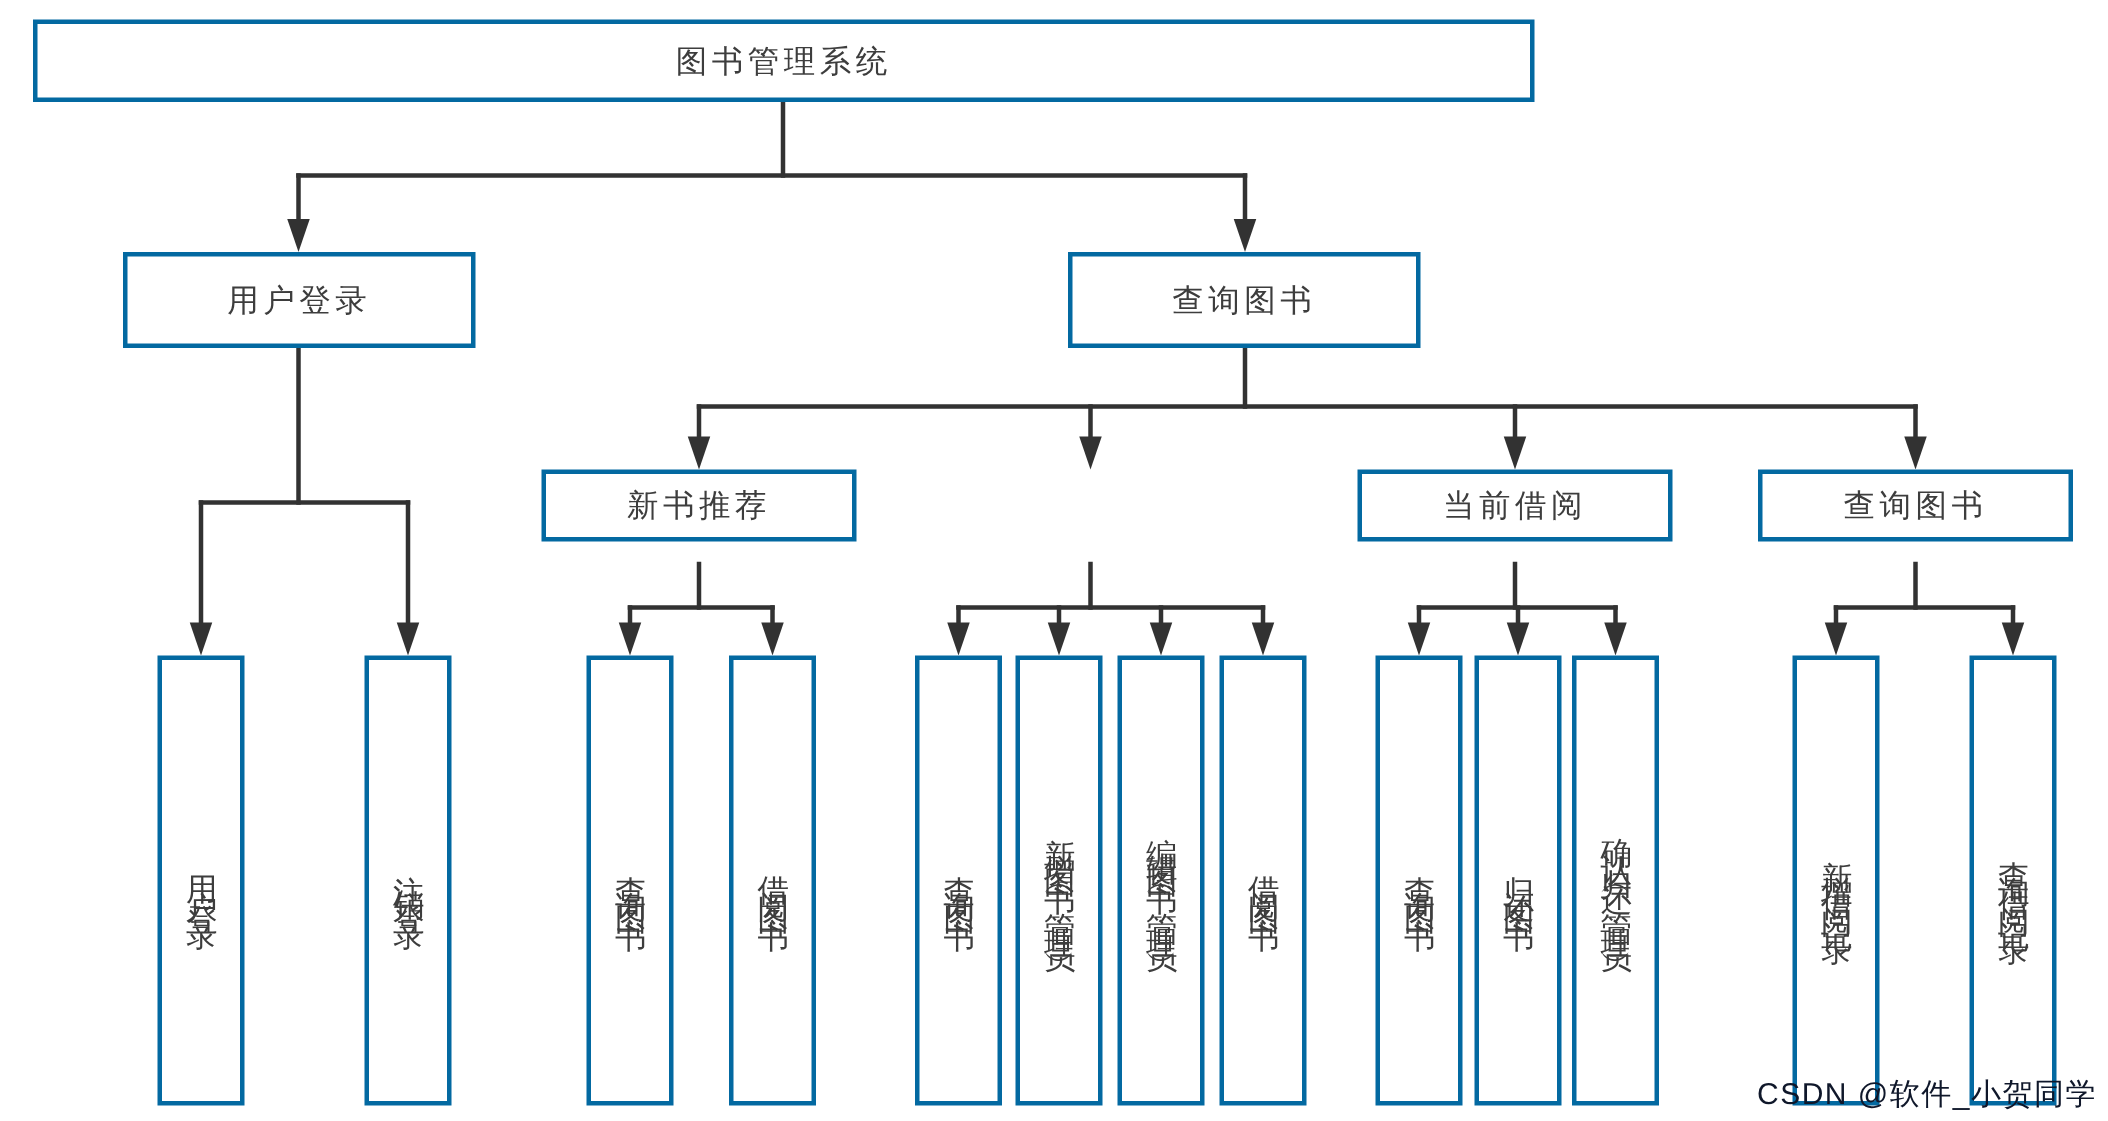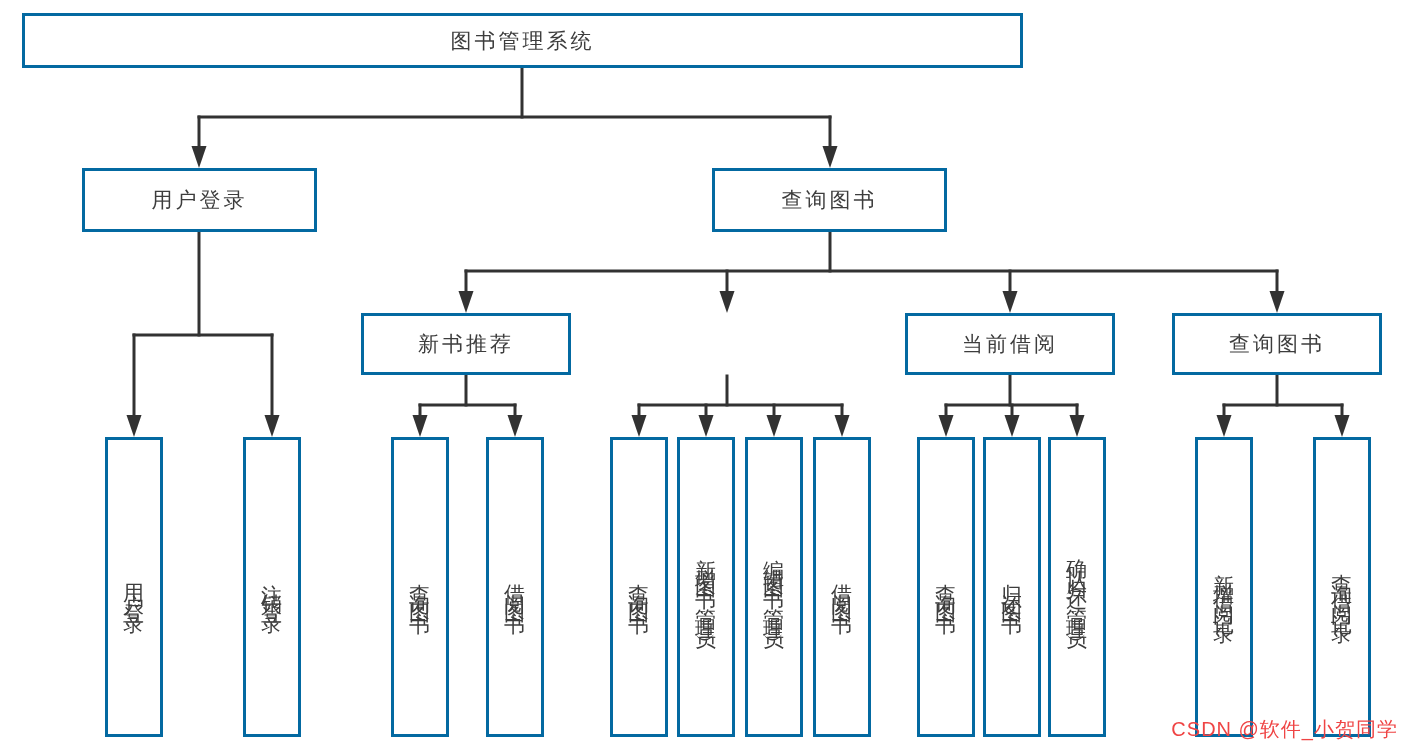--- a/index.html
+++ b/index.html
@@ -33,21 +33,21 @@
   .node .lbl {
     font-size: 21px;
     letter-spacing: 3px;
     color: #3d3d3d;
     white-space: nowrap;
   }
   .root-box   { left: 22px;  top: 13px;  width: 1001px; height: 55px; }
   .l2-box     { width: 235px; height: 64px; top: 168px; }
   .l2-login   { left: 82px; }
   .l2-mgmt    { left: 712px; }
-  .l3-box     { width: 210px; height: 62px; top: 313px; }
+  .l3-box     { width: 210px; height: 48px; top: 313px; }
   .l3-rec     { left: 361px; }
   .l3-borrow  { left: 622px; }
   .l3-current { left: 905px; text-align: right; }
   .l3-record  { left: 1172px; }
   .leaf {
     width: 58px; height: 300px; top: 437px;
   }
   .leaf .vlbl {
     writing-mode: vertical-rl;
     text-orientation: mixed;
@@ -68,21 +68,21 @@
   .leaf-9  { left: 917px; }
   .leaf-10 { left: 983px; }
   .leaf-11 { left: 1048px; }
   .leaf-12 { left: 1195px; }
   .leaf-13 { left: 1313px; }
   .watermark {
     position: absolute;
     right: 7px;
     top: 716px;
     font-size: 20px;
-    color: #ef4444;
+    color: #0f172a;
     letter-spacing: 1px;
     white-space: nowrap;
   }
   line { stroke: #323232; stroke-width: 3; stroke-linecap: square; }
   polygon { fill: #323232; }
 </style>
 </head>
 <body>
 
 <div class="canvas">

